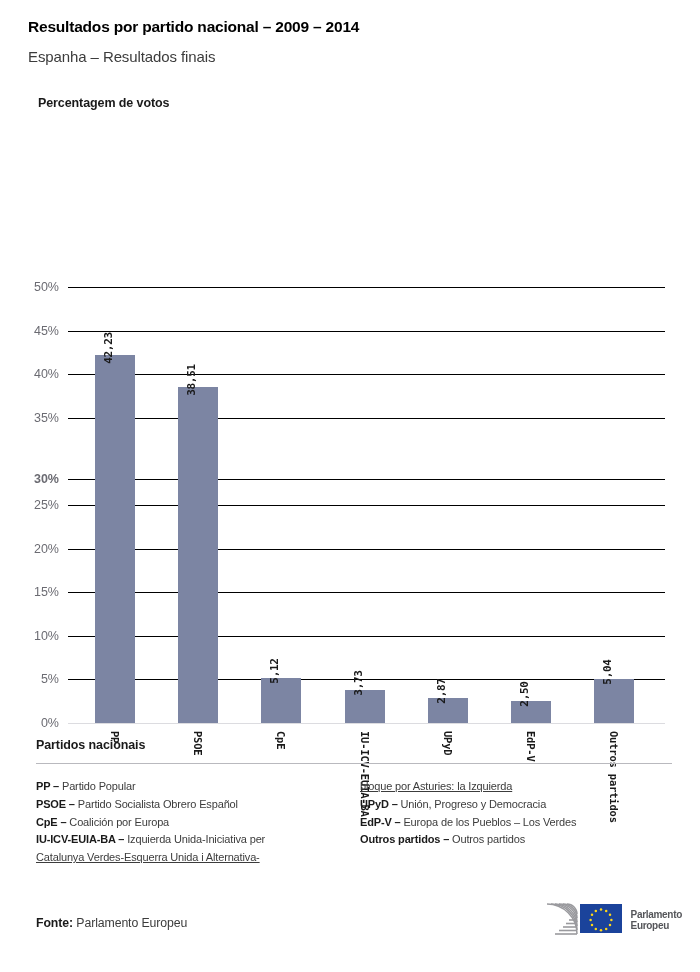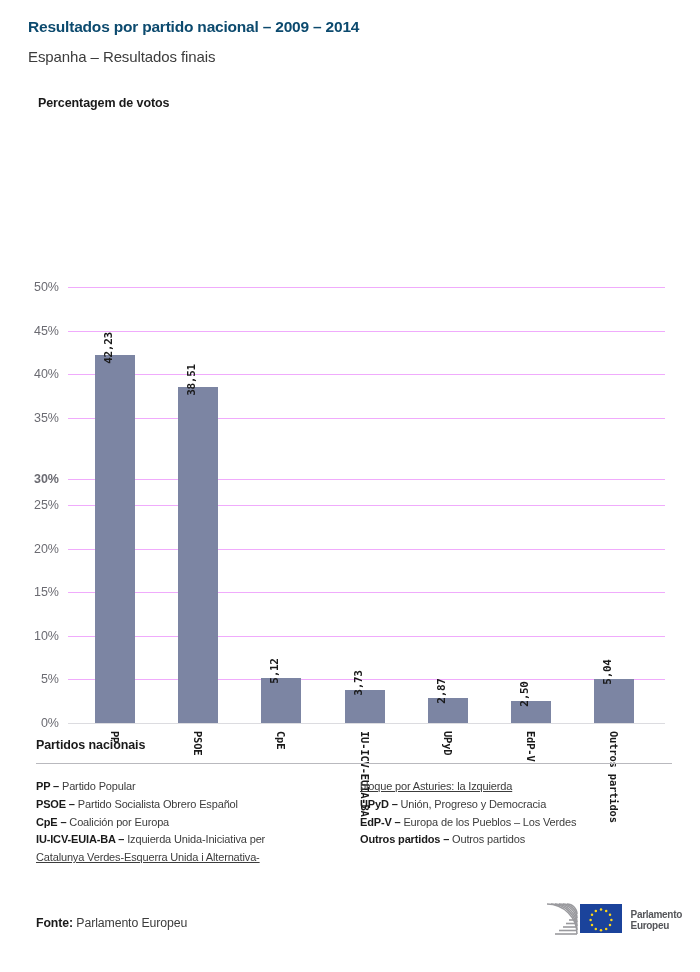--- a/index.html
+++ b/index.html
@@ -14,21 +14,21 @@
     color: #222222;
     position: relative;
     overflow: hidden;
   }
 
   
   .header { padding: 18px 28px 0 28px; }
   .chart-title {
     font-size: 15.5px;
     font-weight: bold;
-    color: #0c4a6e;
+    color: #000000;
     letter-spacing: -0.2px;
     margin: 0 0 12px 0;
     white-space: nowrap;
   }
   .chart-subtitle {
     font-size: 15px;
     font-weight: normal;
     color: #3c3c3c;
     margin: 0;
     letter-spacing: -0.1px;
@@ -54,21 +54,21 @@
     left: 68px;
     top: 177px;
     width: 597px;
     height: 436px;
   }
   .gridline {
     position: absolute;
     left: 0;
     width: 100%;
     height: 1px;
-    background: #f0abfc;
+    background: #000000;
   }
   .gridline.baseline { background: #dcdce0; }
   .ytick {
     position: absolute;
     right: 100%;
     margin-right: 9px;
     transform: translateY(-50%);
     font-size: 12.5px;
     color: #6b6b72;
     white-space: nowrap;

